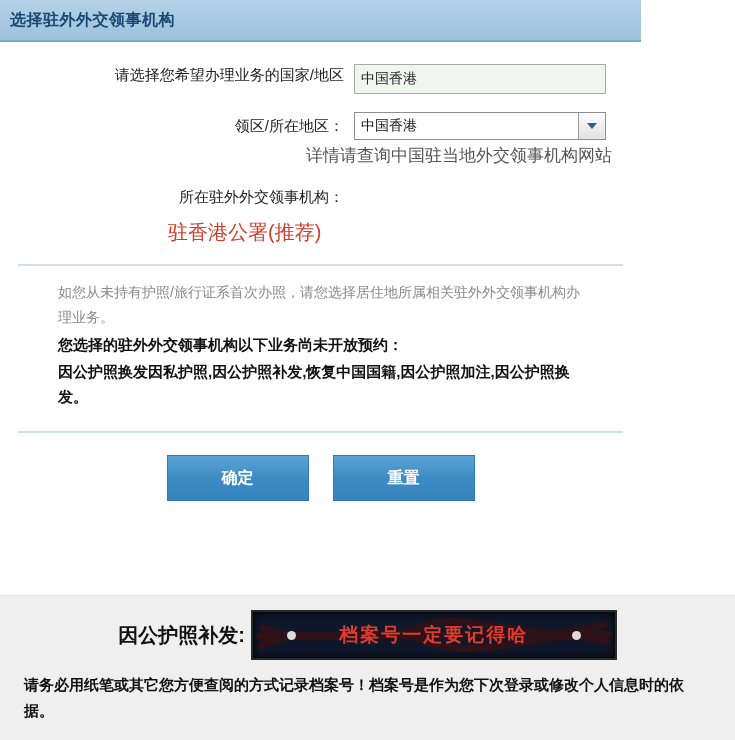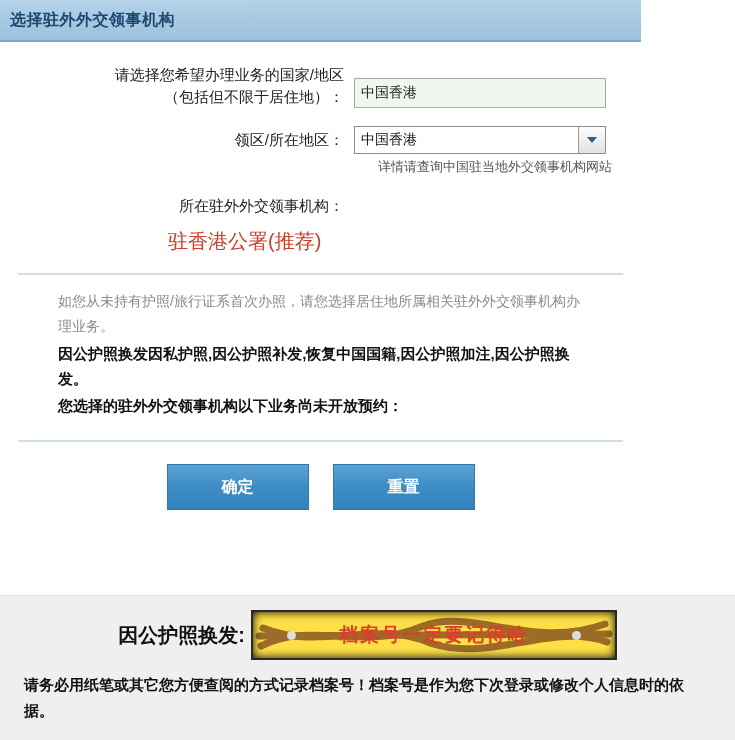--- a/index.html
+++ b/index.html
@@ -36,21 +36,21 @@
     font-weight: bold;
     color: #1a4a72;
     letter-spacing: 0.5px;
   }
   
   .form-area {
     padding: 22px 0 0 0;
   }
   .form-row {
     display: flex;
-    align-items: flex-end;
+    align-items: flex-start;
     margin-bottom: 18px;
   }
   .label-cell {
     width: 348px;
     text-align: right;
     padding-right: 4px;
     font-size: 15px;
     color: #222;
     line-height: 22px;
     box-sizing: border-box;
@@ -100,21 +100,21 @@
     background: linear-gradient(to bottom, #fdfdfd, #e2e2e2);
     border-left: 1px solid #9a9a9a;
     display: flex;
     align-items: center;
     justify-content: center;
   }
   .select-arrow svg { display: block; }
   .hint-row {
     width: 612px;
     text-align: right;
-    font-size: 13px;
+    font-size: 17px;
     color: #555;
     margin: 4px 0 16px 0;
   }
   .note-red {
     margin: 8px 0 0 168px;
     color: #d03c2a;
     font-size: 20px;
   }
   
   .divider {
@@ -174,21 +174,21 @@
   }
   .archive-label {
     font-size: 20px;
     font-weight: bold;
     color: #111;
   }
   .archive-redacted {
     position: relative;
     width: 362px;
     height: 46px;
-    background: #fde047;
+    background: #0f172a;
     border: 2px solid #2a2a2a;
     display: flex;
     align-items: center;
     justify-content: center;
     box-shadow: inset 0 0 10px #000;
   }
   .archive-redacted .scribble {
     position: absolute;
     left: 0; top: 0; right: 0; bottom: 0;
     opacity: 0.55;
@@ -230,21 +230,20 @@
 
   <div class="titlebar">
     <span class="titlebar-text">选择驻外外交领事机构</span>
   </div>
 
   <div class="form-area">
 
     <div class="form-row">
       <div class="label-cell">
         <span>请选择您希望办理业务的国家/地区</span>
-        <span class="sub label-colon">（包括但不限于居住地）：</span>
       </div>
       <div class="field-cell">
         <input class="text-field" type="text" value="中国香港" style="">
       </div>
     </div>
 
     <div class="form-row" style="margin-bottom:2px;">
       <div class="label-cell" style="line-height:28px;">领区/所在地区：</div>
       <div class="field-cell">
         <div class="select-wrap">
@@ -263,34 +262,34 @@
       <div class="label-cell" style="line-height:28px;">所在驻外外交领事机构：</div>
     </div>
 
     <div class="note-red">驻香港公署(推荐)</div>
   </div>
 
   <hr class="divider">
 
   <div class="info-block">
     <div class="info-gray">如您从未持有护照/旅行证系首次办照，请您选择居住地所属相关驻外外交领事机构办理业务。</div>
+    <div class="info-bold">您选择的驻外外交领事机构以下业务尚未开放预约：</div>
     <div class="info-bold">因公护照换发因私护照,因公护照补发,恢复中国国籍,因公护照加注,因公护照换发。</div>
-    <div class="info-bold">您选择的驻外外交领事机构以下业务尚未开放预约：</div>
   </div>
 
   <hr class="divider" style="margin-top:22px;">
 
   <div class="button-row">
     <button class="btn">确定</button>
     <button class="btn">重置</button>
   </div>
 
   <div class="footer">
     <div class="archive-line">
-      <span class="archive-label">因公护照换发:</span>
+      <span class="archive-label">因公护照补发:</span>
       <span class="archive-redacted">
         <svg class="scribble" viewBox="0 0 362 46" preserveAspectRatio="none">
           <g stroke="#4a0f0b" stroke-width="7" fill="none" stroke-linecap="round">
             <path d="M8,34 C60,8 110,40 170,14 C220,-4 280,38 352,12"></path>
             <path d="M10,16 C70,40 120,6 180,32 C240,50 300,10 354,30"></path>
             <path d="M6,24 L356,22"></path>
           </g>
         </svg>
         <span class="dot dot-left"></span>
         <span class="redacted-text">档案号一定要记得哈</span>

